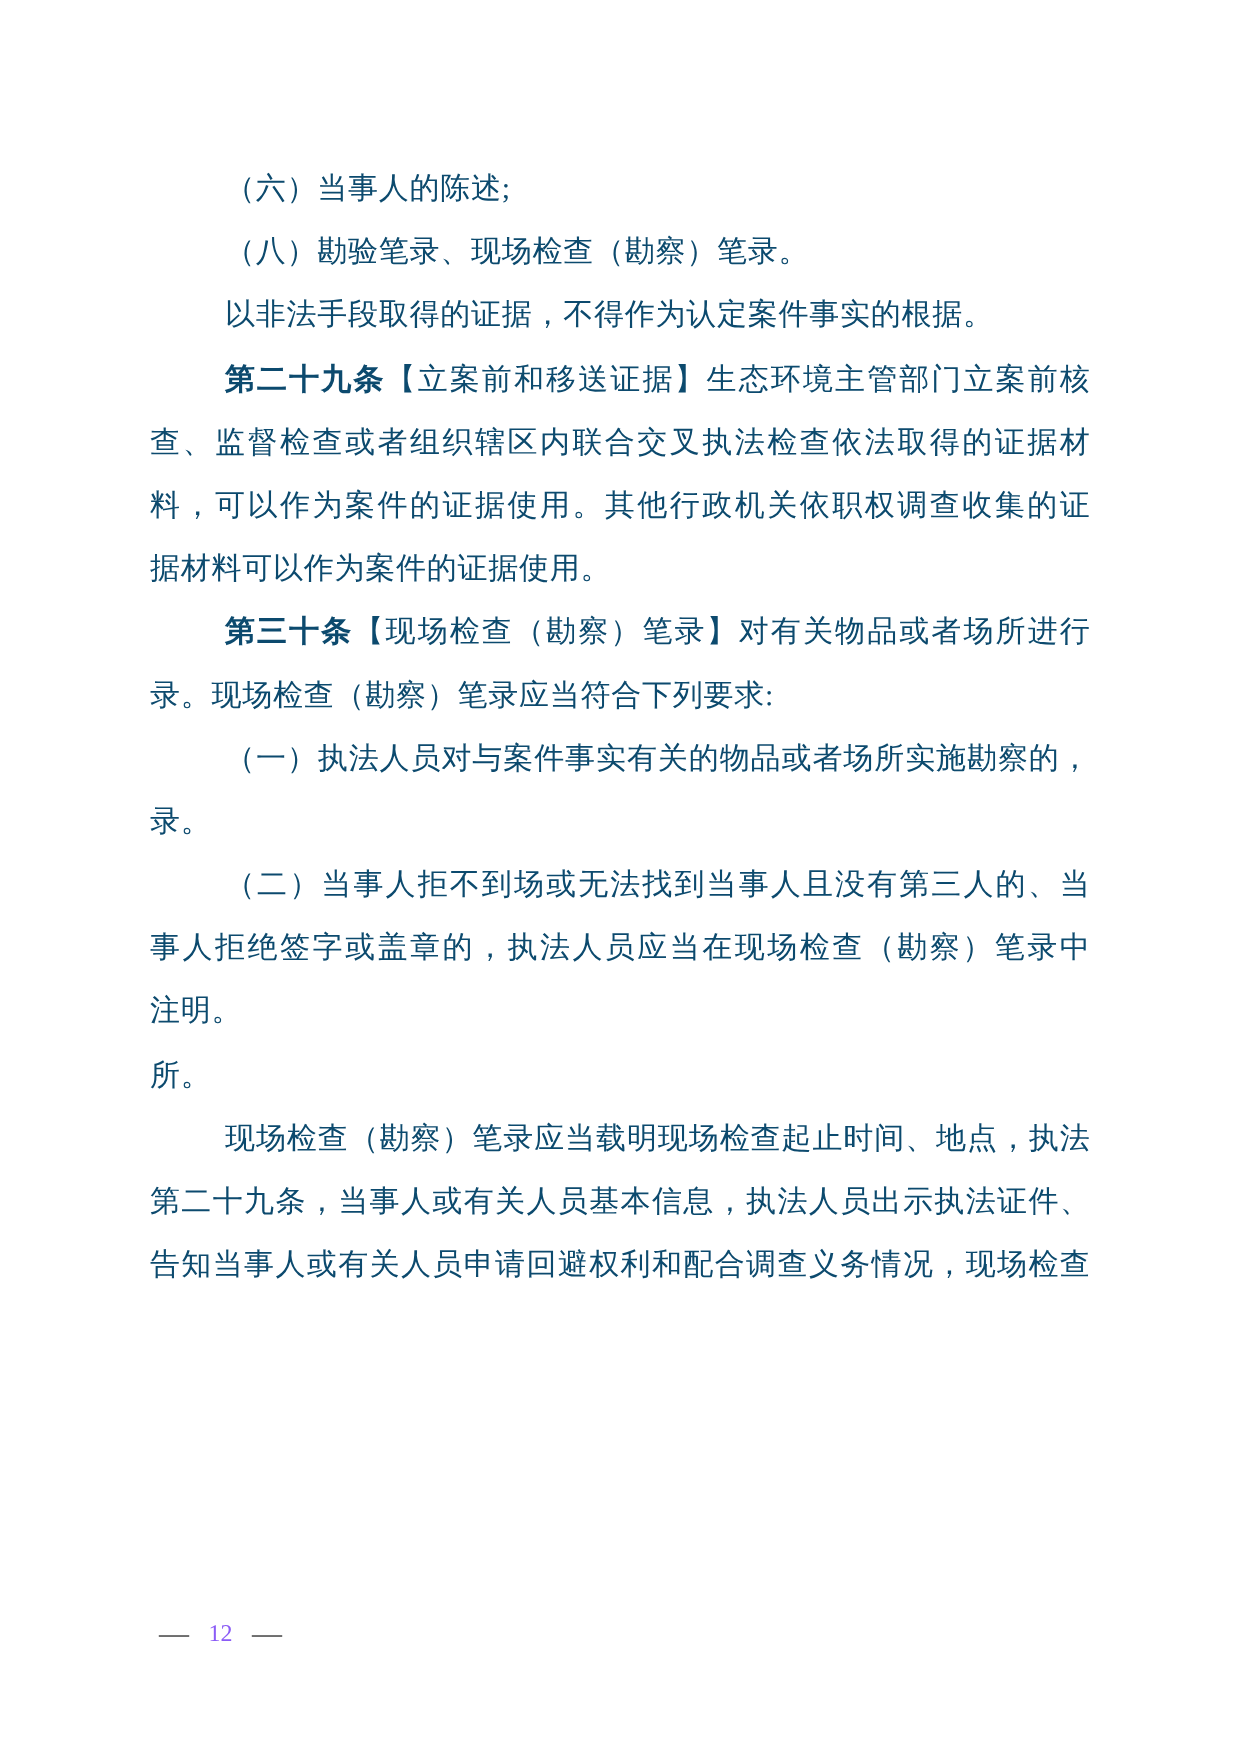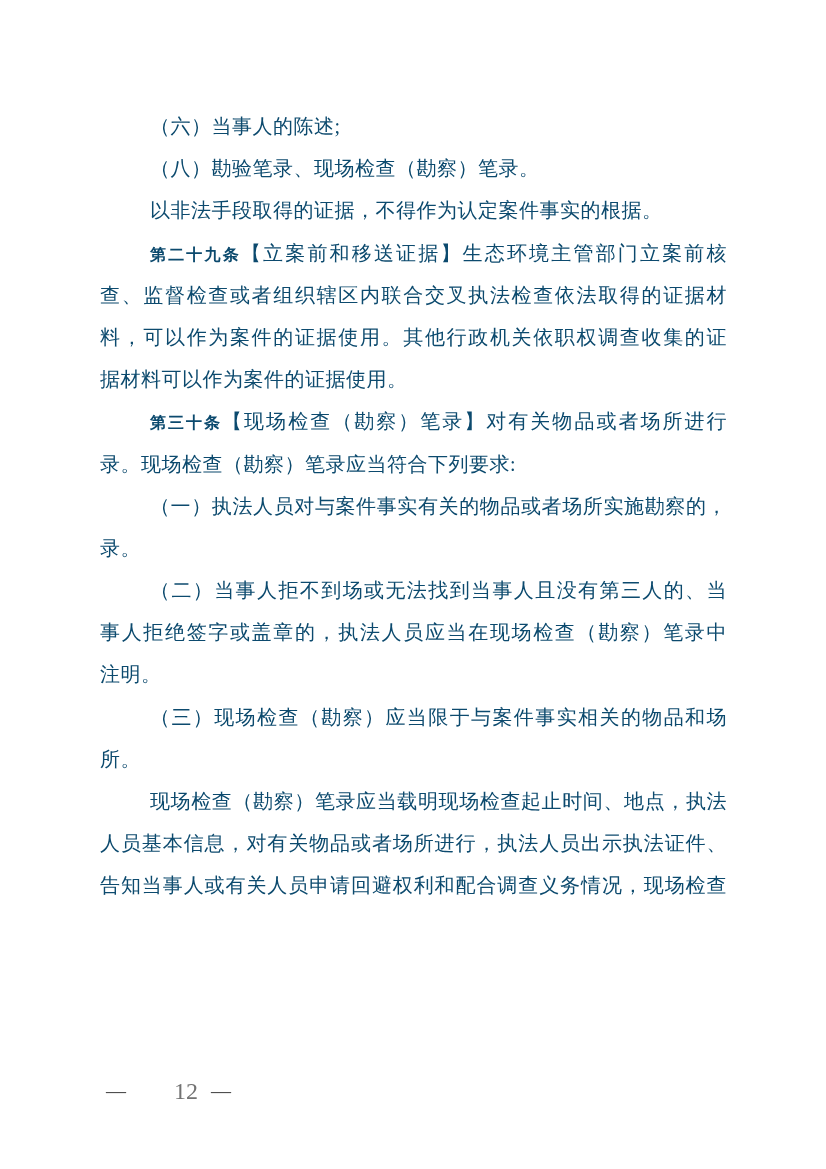--- a/index.html
+++ b/index.html
@@ -38,40 +38,39 @@
     text-align: justify;
     text-align-last: justify;
     text-justify: inter-character;
   }
   .line.indent {
     text-indent: 50px;
   }
   .seg-bold {
     font-weight: 700;
     font-family: Liberation Mono, monospace;
-    font-size: 16px;
+    font-size: 20px;
   }
   .footer {
     position: absolute;
     left: 106px;
     top: 1078px;
     display: flex;
     align-items: center;
     gap: 13px;
     font-size: 20px;
     color: #2a2a2a;
   }
   .footer .dash {
     letter-spacing: 0;
     color: #444;
   }
   .footer .num {
-    font-size: 24px;
-    color: #737373;
-    margin-left: 35px;
+    font-size: 16px;
+    color: #8b5cf6;
   }
 </style>
 </head>
 <body>
 
 <div class="page">
   <div class="doc-body" id="doc-body">
       <div class="line indent"><span class="seg">（六）当事人的陈述;</span></div>
       <div class="line indent"><span class="seg">（八）勘验笔录、现场检查（勘察）笔录。</span></div>
       <div class="line indent"><span class="seg">以非法手段取得的证据，不得作为认定案件事实的根据。</span></div>
@@ -79,24 +78,23 @@
       <div class="line justify"><span class="seg">查、监督检查或者组织辖区内联合交叉执法检查依法取得的证据材</span></div>
       <div class="line justify"><span class="seg">料，可以作为案件的证据使用。其他行政机关依职权调查收集的证</span></div>
       <div class="line"><span class="seg">据材料可以作为案件的证据使用。</span></div>
       <div class="line indent justify"><span class="seg-bold">第三十条</span><span class="seg">【现场检查（勘察）笔录】对有关物品或者场所进行</span></div>
       <div class="line"><span class="seg">录。现场检查（勘察）笔录应当符合下列要求:</span></div>
       <div class="line indent justify"><span class="seg">（一）执法人员对与案件事实有关的物品或者场所实施勘察的，</span></div>
       <div class="line"><span class="seg">录。</span></div>
       <div class="line indent justify"><span class="seg">（二）当事人拒不到场或无法找到当事人且没有第三人的、当</span></div>
       <div class="line justify"><span class="seg">事人拒绝签字或盖章的，执法人员应当在现场检查（勘察）笔录中</span></div>
       <div class="line"><span class="seg">注明。</span></div>
-      <div class="line indent justify"><span class="seg">（三）现场检查（勘察）应当限于与案件事实相关的物品和场</span></div>
       <div class="line"><span class="seg">所。</span></div>
       <div class="line indent justify"><span class="seg">现场检查（勘察）笔录应当载明现场检查起止时间、地点，执法</span></div>
-      <div class="line justify"><span class="seg">人员基本信息，对有关物品或者场所进行，执法人员出示执法证件、</span></div>
+      <div class="line justify"><span class="seg">第二十九条，当事人或有关人员基本信息，执法人员出示执法证件、</span></div>
       <div class="line justify"><span class="seg">告知当事人或有关人员申请回避权利和配合调查义务情况，现场检查</span></div>
     </div>
   <div class="footer">
     <span class="dash">—</span>
     <span class="num">12</span>
     <span class="dash">—</span>
   </div>
 </div>
 
 </body></html>

